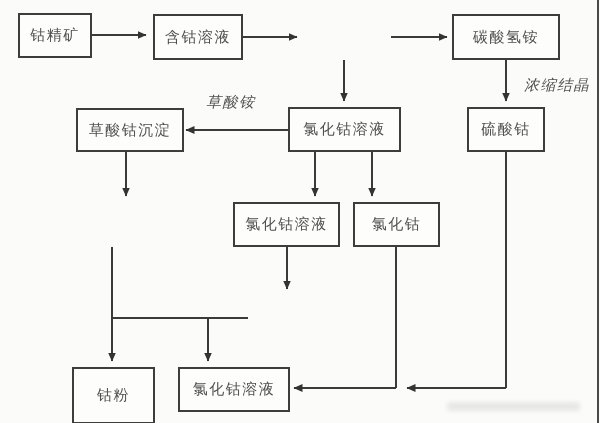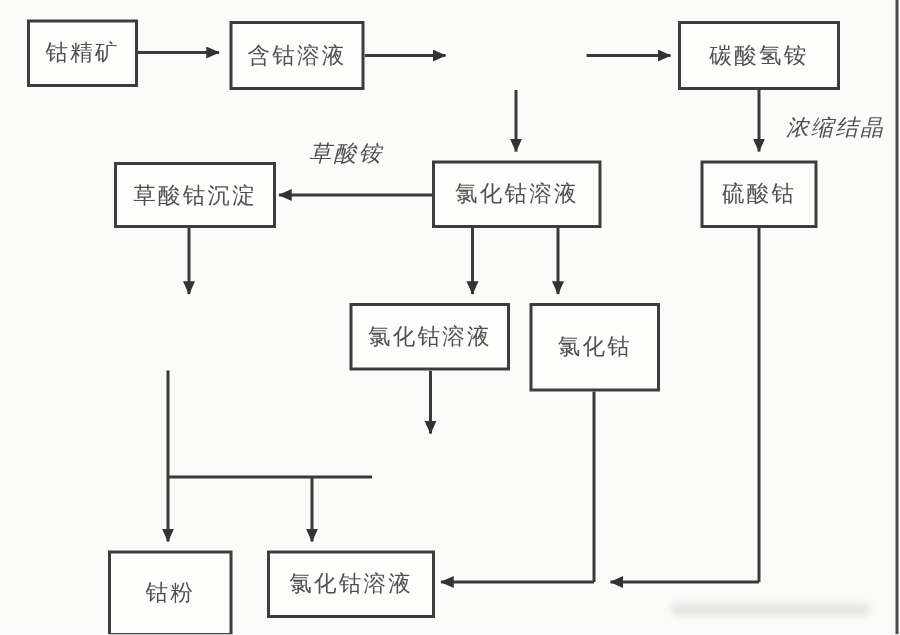--- a/index.html
+++ b/index.html
@@ -69,21 +69,21 @@
 
   <div class="node" style="left:467px;top:107px;width:78px;height:45px">硫酸钴</div>
 
   <div class="node" style="left:288px;top:107px;width:113px;height:45px">氯化钴溶液</div>
 
   <div class="node" style="left:76px;top:108px;width:108px;height:44px">草酸钴沉淀</div>
 
 
   <div class="node" style="left:233px;top:202px;width:107px;height:45px">氯化钴溶液</div>
 
-  <div class="node" style="left:353px;top:202px;width:87px;height:59px">氯化钴</div>
+  <div class="node" style="left:353px;top:202px;width:87px;height:45px">氯化钴</div>
 
 
   <div class="node" style="left:72px;top:367px;width:83px;height:57px">钴粉</div>
 
   <div class="node" style="left:178px;top:367px;width:112px;height:45px">氯化钴溶液</div>
 
   <div class="edge-label" style="left:206px;top:93px">草酸铵</div>
 
 
   <div class="edge-label" style="left:524px;top:76px">浓缩结晶</div>

